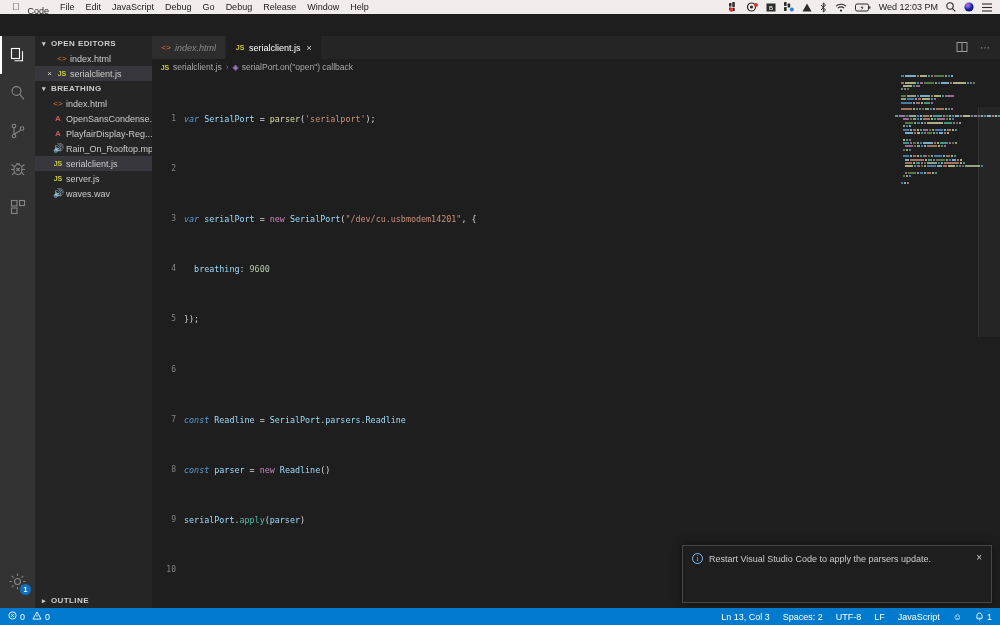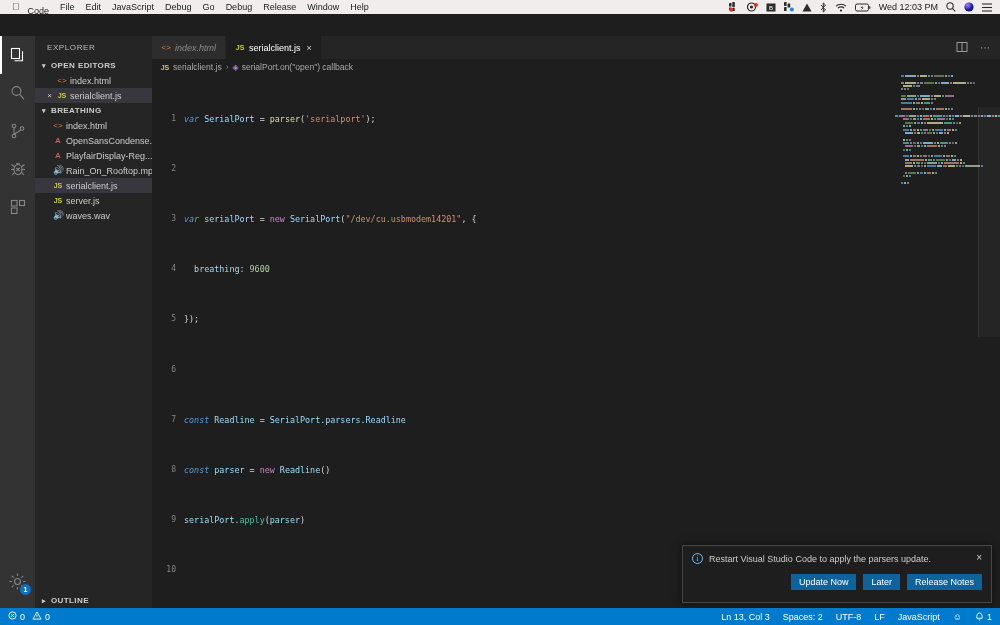--- a/index.html
+++ b/index.html
@@ -339,21 +339,20 @@
         <svg width="19" height="19" viewBox="0 0 19 19" fill="none" stroke="currentColor" stroke-width="1.1">
           <circle cx="9.5" cy="9.5" r="3"></circle>
           <path d="M9.5 1.5 L9.5 4 M9.5 15 L9.5 17.5 M1.5 9.5 L4 9.5 M15 9.5 L17.5 9.5 M3.8 3.8 L5.6 5.6 M13.4 13.4 L15.2 15.2 M15.2 3.8 L13.4 5.6 M5.6 13.4 L3.8 15.2"></path>
         </svg>
       </span>
       <span class="badge">1</span>
     </div>
   </div>
 
   <div class="sidebar">
-    <div class="sb-title">EXPLORER</div>
 
     <div class="sb-section-head">
       <span class="twisty">▾</span>
       <span>OPEN EDITORS</span>
     </div>
     <div class="sb-row indent-oe">
       <span class="closeicon"></span>
       <span class="fi fi-html">&lt;&gt;</span>
       <span>index.html</span>
     </div>
@@ -797,25 +796,20 @@
         <div class="mm-slider"></div>
       </div>
     </div>
   </div>
 
   <div class="toast">
     <div class="toast-row">
       <span class="info-icon">i</span>
       <span class="toast-msg">Restart Visual Studio Code to apply the parsers update.</span>
       <span class="toast-close">×</span>
-    </div>
-    <div class="toast-btns">
-      <button class="tbtn">Update Now</button>
-      <button class="tbtn">Later</button>
-      <button class="tbtn">Release Notes</button>
     </div>
   </div>
 
   <div class="statusbar">
     <span class="st">
       <span>
         <svg width="9" height="9" viewBox="0 0 10 10" fill="none" stroke="#ffffff" stroke-width="1">
             <circle cx="5" cy="5" r="4"></circle>
             <line x1="3.3" y1="3.3" x2="6.7" y2="6.7"></line>
             <line x1="6.7" y1="3.3" x2="3.3" y2="6.7"></line>

